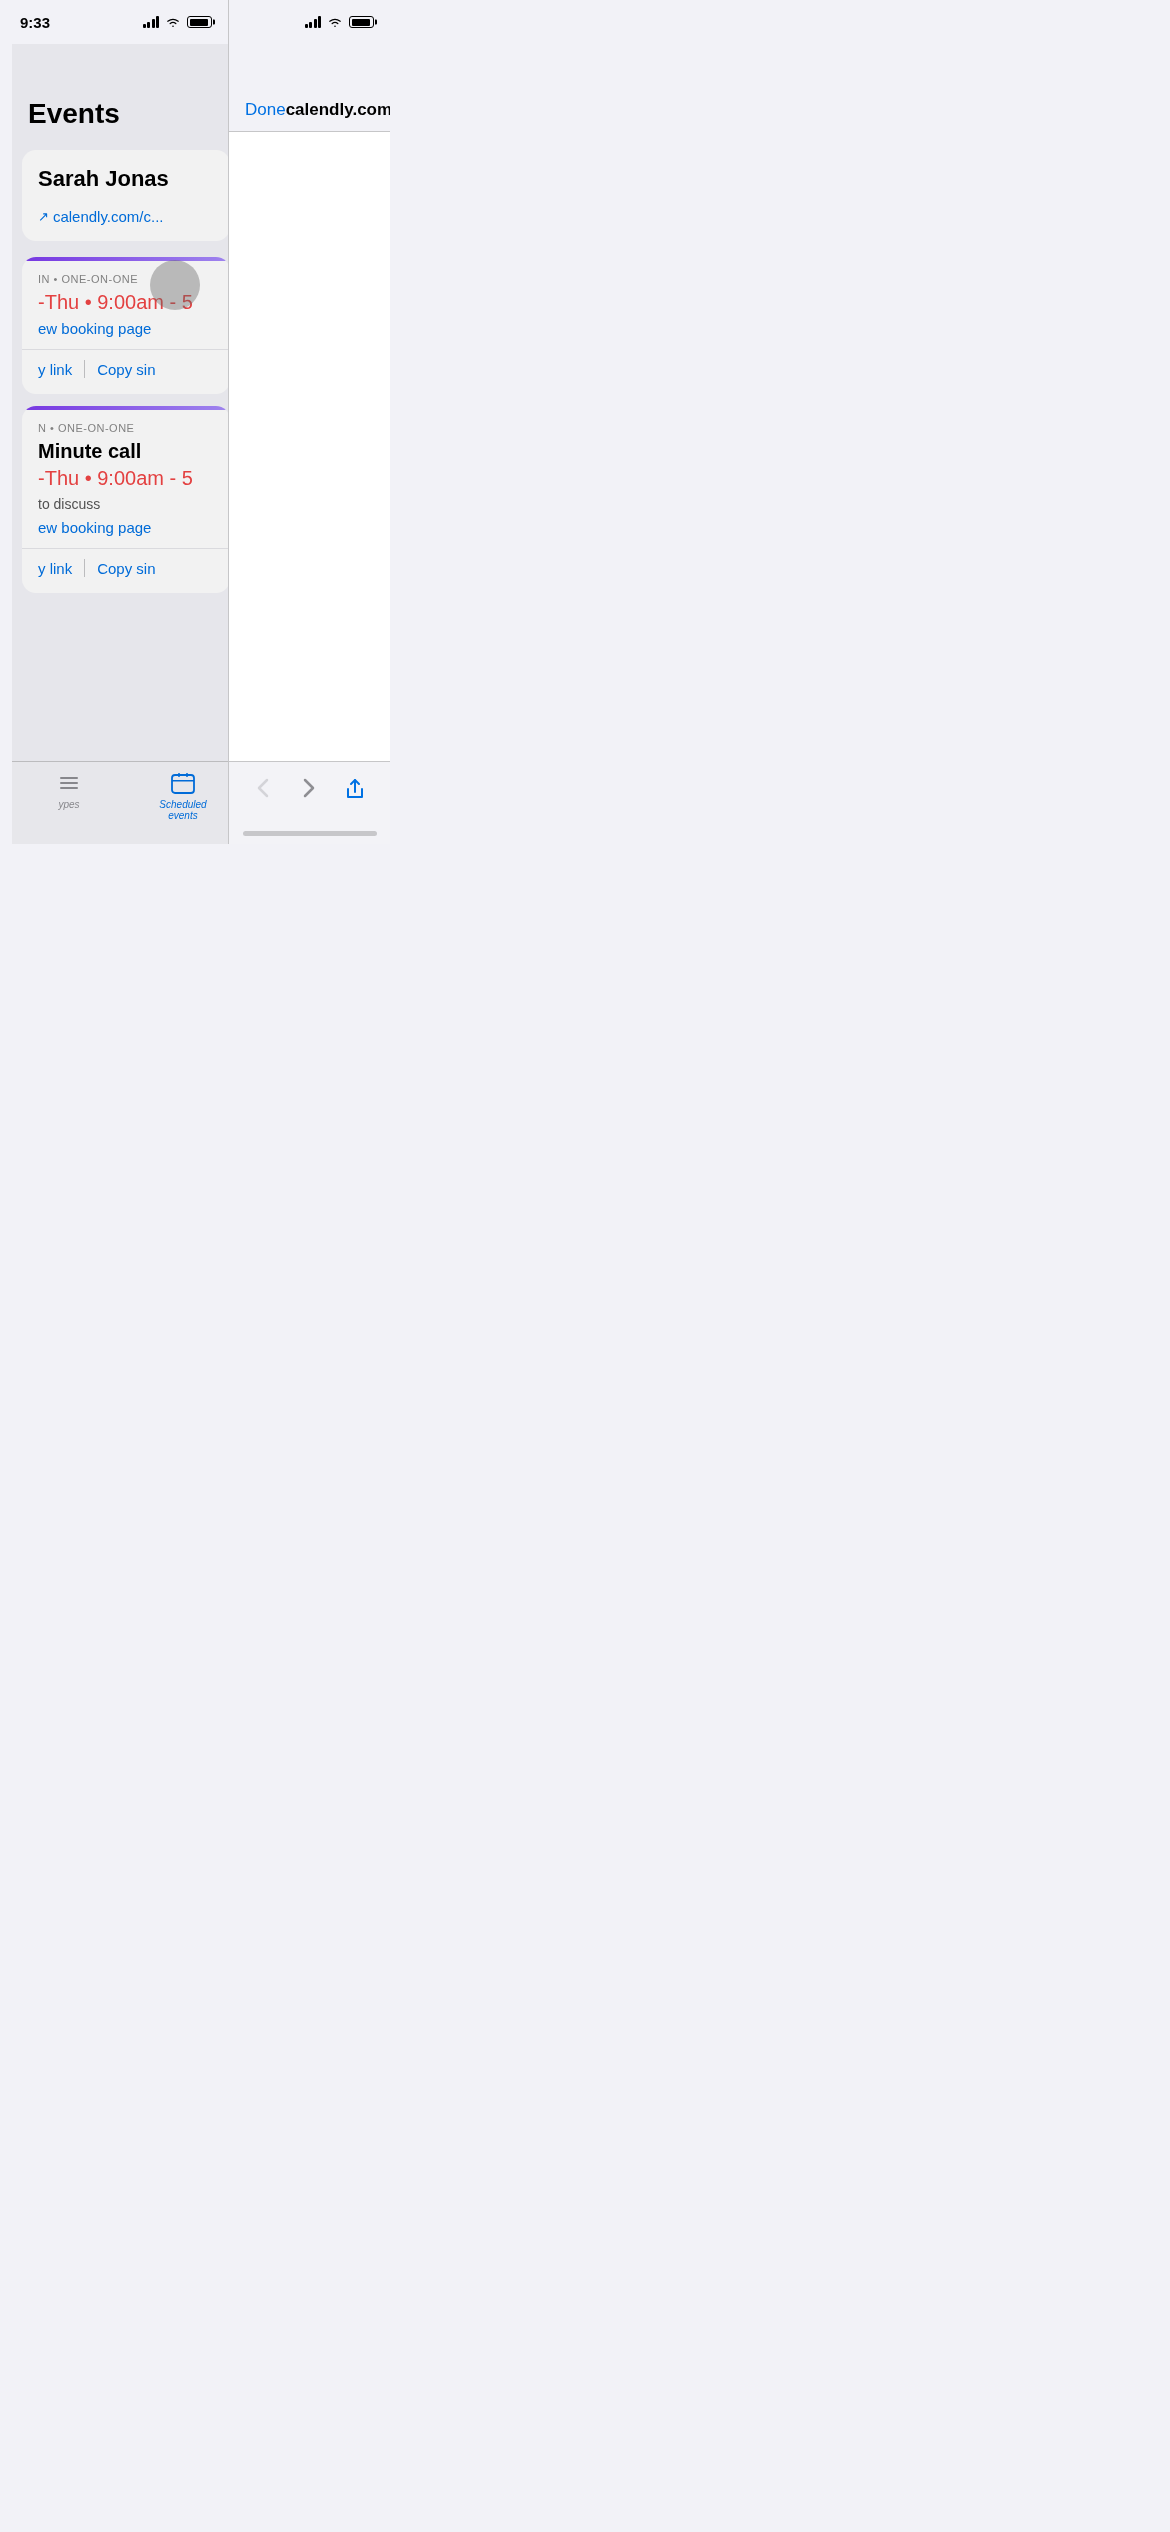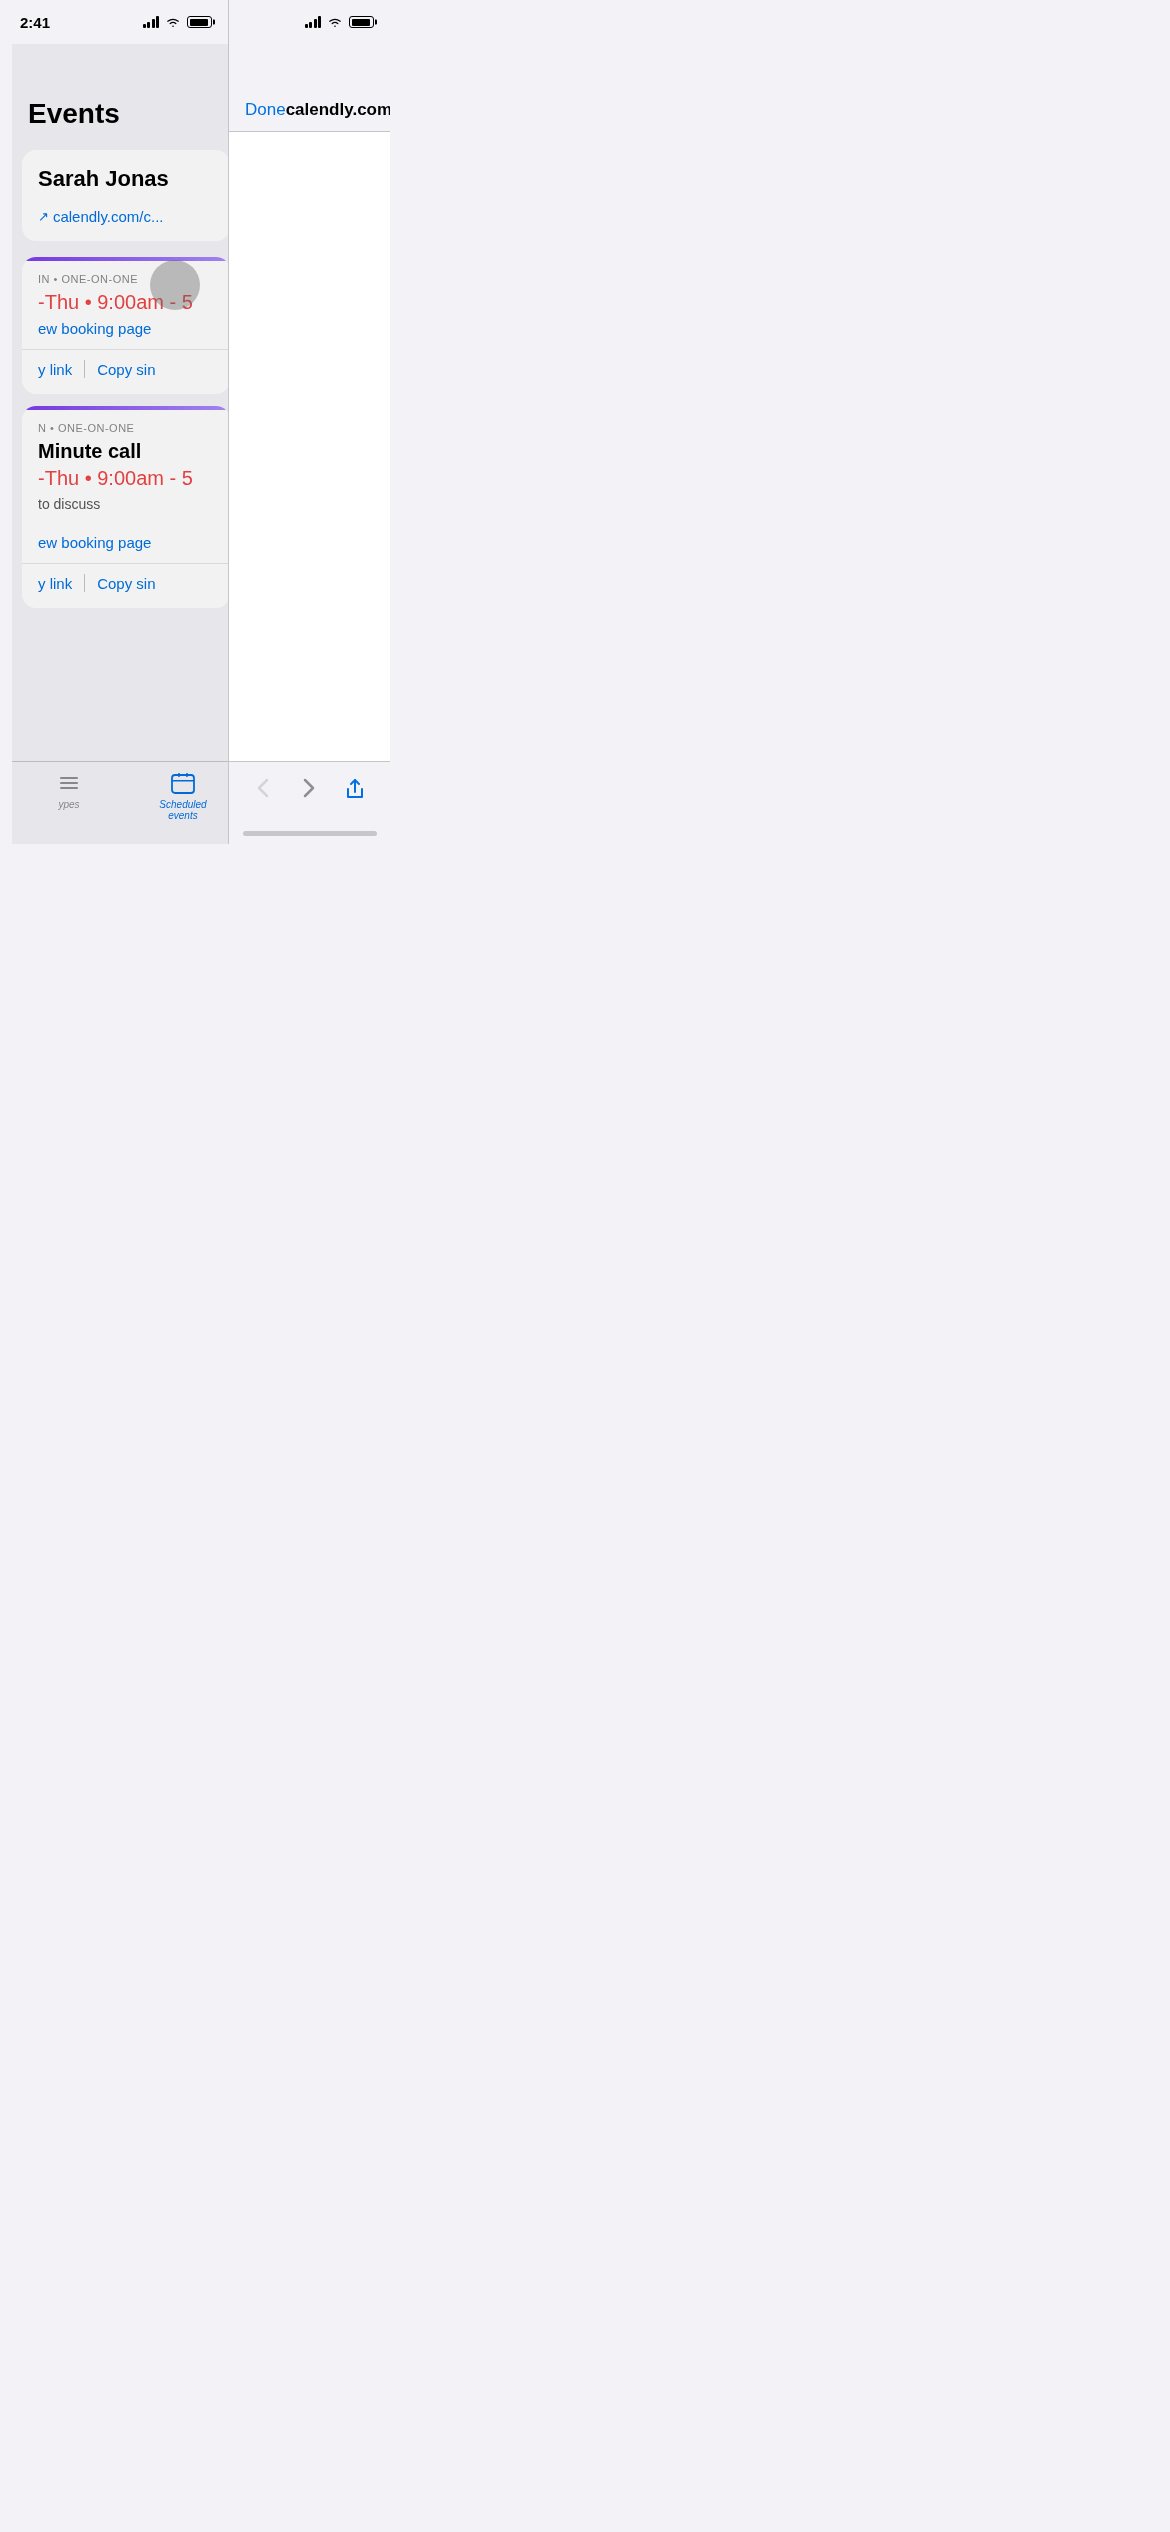--- a/index.html
+++ b/index.html
@@ -181,21 +181,21 @@
 
     .event-schedule {
       font-size: 20px;
       color: #ef4444;
       margin-bottom: 6px;
     }
 
     .event-description {
       font-size: 14px;
       color: #555;
-      margin-bottom: 22px;
+      margin-bottom: 7px;
     }
 
     .booking-link {
       font-size: 15px;
       color: #0071e3;
       margin-bottom: 12px;
       display: block;
     }
 
     .event-actions {
@@ -527,21 +527,21 @@
         <path d="M7 6 L11 2 L15 6" stroke="#0071e3" stroke-width="2" fill="none" stroke-linecap="round" stroke-linejoin="round"></path>
         <path d="M4 11 L4 19 L18 19 L18 11" stroke="#0071e3" stroke-width="2" fill="none" stroke-linecap="round" stroke-linejoin="round"></path>
       </svg>
     </button>
   </div>
 
   <div class="home-indicator"></div>
 </div>
 
 <div class="status-bar" style="width: 228px;">
-  <div class="status-time">2:41</div>
+  <div class="status-time">9:33</div>
   <div class="status-icons">
     <div class="signal-bars">
       <span></span>
         <span></span>
         <span></span>
         <span></span>
     </div>
     <svg width="16" height="12" viewBox="0 0 16 12">
       <path d="M8 9.5 a0.8 0.8 0 1 1 0 1.6 a0.8 0.8 0 0 1 0-1.6z" fill="#000"></path>
       <path d="M5.2 7.5 Q8 5.2 10.8 7.5" stroke="#000" stroke-width="1.3" fill="none" stroke-linecap="round"></path>

